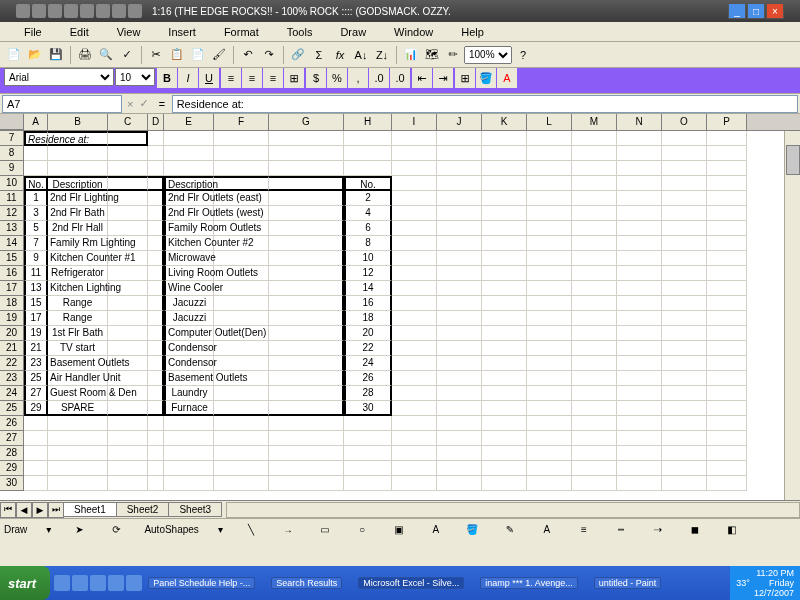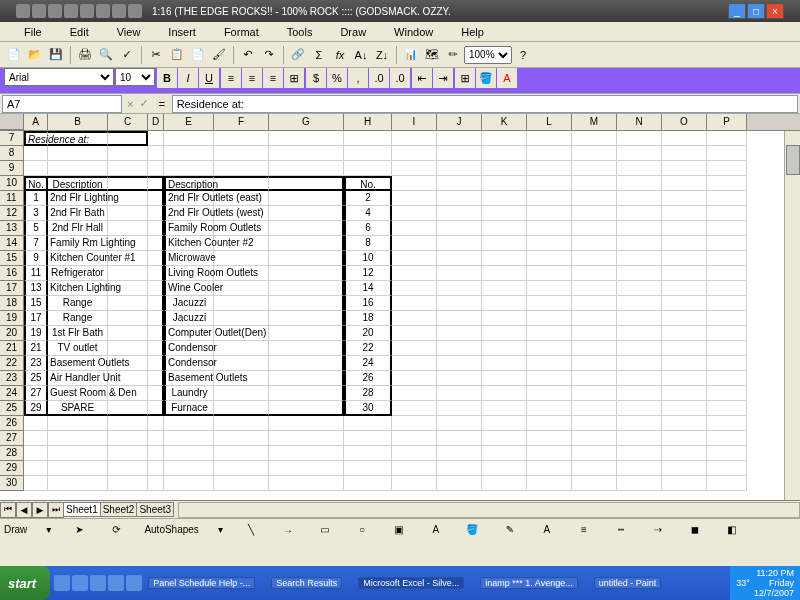--- a/index.html
+++ b/index.html
@@ -54,21 +54,21 @@
 .center { text-align: center; }
 .italic { font-style: italic; }
 
 .vscroll { position: absolute; right: 0; top: 17px; bottom: 0; width: 16px; background: #ece9d8; border-left: 1px solid #aca899; }
 .vscroll .thumb { position: absolute; top: 14px; width: 14px; left: 1px; height: 30px; background: #c8c8c8; border: 1px solid #808080; }
 
 
 .sheettabs { height: 18px; background: #ece9d8; display: flex; align-items: center; border-top: 1px solid #808080; font-size: 10px; }
 .sheettabs .nav { display: flex; }
 .sheettabs .nav button { width: 16px; height: 16px; font-size: 9px; background: #ece9d8; border: 1px solid #808080; cursor: pointer; }
-.sheettabs .tab { padding: 1px 2px; border: 1px solid #808080; background: #fff; cursor: pointer; margin-left: -1px; }
+.sheettabs .tab { padding: 1px 10px; border: 1px solid #808080; background: #fff; cursor: pointer; margin-left: -1px; }
 .sheettabs .tab.inactive { background: #ece9d8; }
 .sheettabs .hscroll { flex: 1; height: 16px; background: #ece9d8; margin-left: 4px; border: 1px solid #aca899; position: relative; }
 
 
 .drawbar { height: 22px; background: #ece9d8; display: flex; align-items: center; padding: 0 4px; gap: 19px; border-top: 1px solid #aca899; font-size: 10px; }
 .drawbar .tbtn { width: 18px; height: 18px; background: #ece9d8; border: 1px solid transparent; cursor: pointer; display:flex; align-items:center; justify-content:center; }
 
 
 .statusbar { height: 18px; background: #ece9d8; display: flex; align-items: center; padding: 0 6px; border-top: 1px solid #aca899; font-size: 10px; justify-content: space-between; }
 
@@ -471,21 +471,21 @@
           <div class="cell cK"></div>
           <div class="cell cL"></div>
           <div class="cell cM"></div>
           <div class="cell cN"></div>
           <div class="cell cO"></div>
           <div class="cell cP"></div>
         </div>
         <div class="row">
           <div class="rowh">21</div>
           <div class="cell cA center tbl-border-left tbl-border-right">21</div>
-          <div class="cell cB center">TV outlet</div>
+          <div class="cell cB center">TV start</div>
           <div class="cell cC"></div>
           <div class="cell cD tbl-border-right"></div>
           <div class="cell cE center tbl-border-left">Condensor</div>
           <div class="cell cF"></div>
           <div class="cell cG tbl-border-right"></div>
           <div class="cell cH center tbl-border-left tbl-border-right">22</div>
           <div class="cell cI"></div>
           <div class="cell cJ"></div>
           <div class="cell cK"></div>
           <div class="cell cL"></div>

